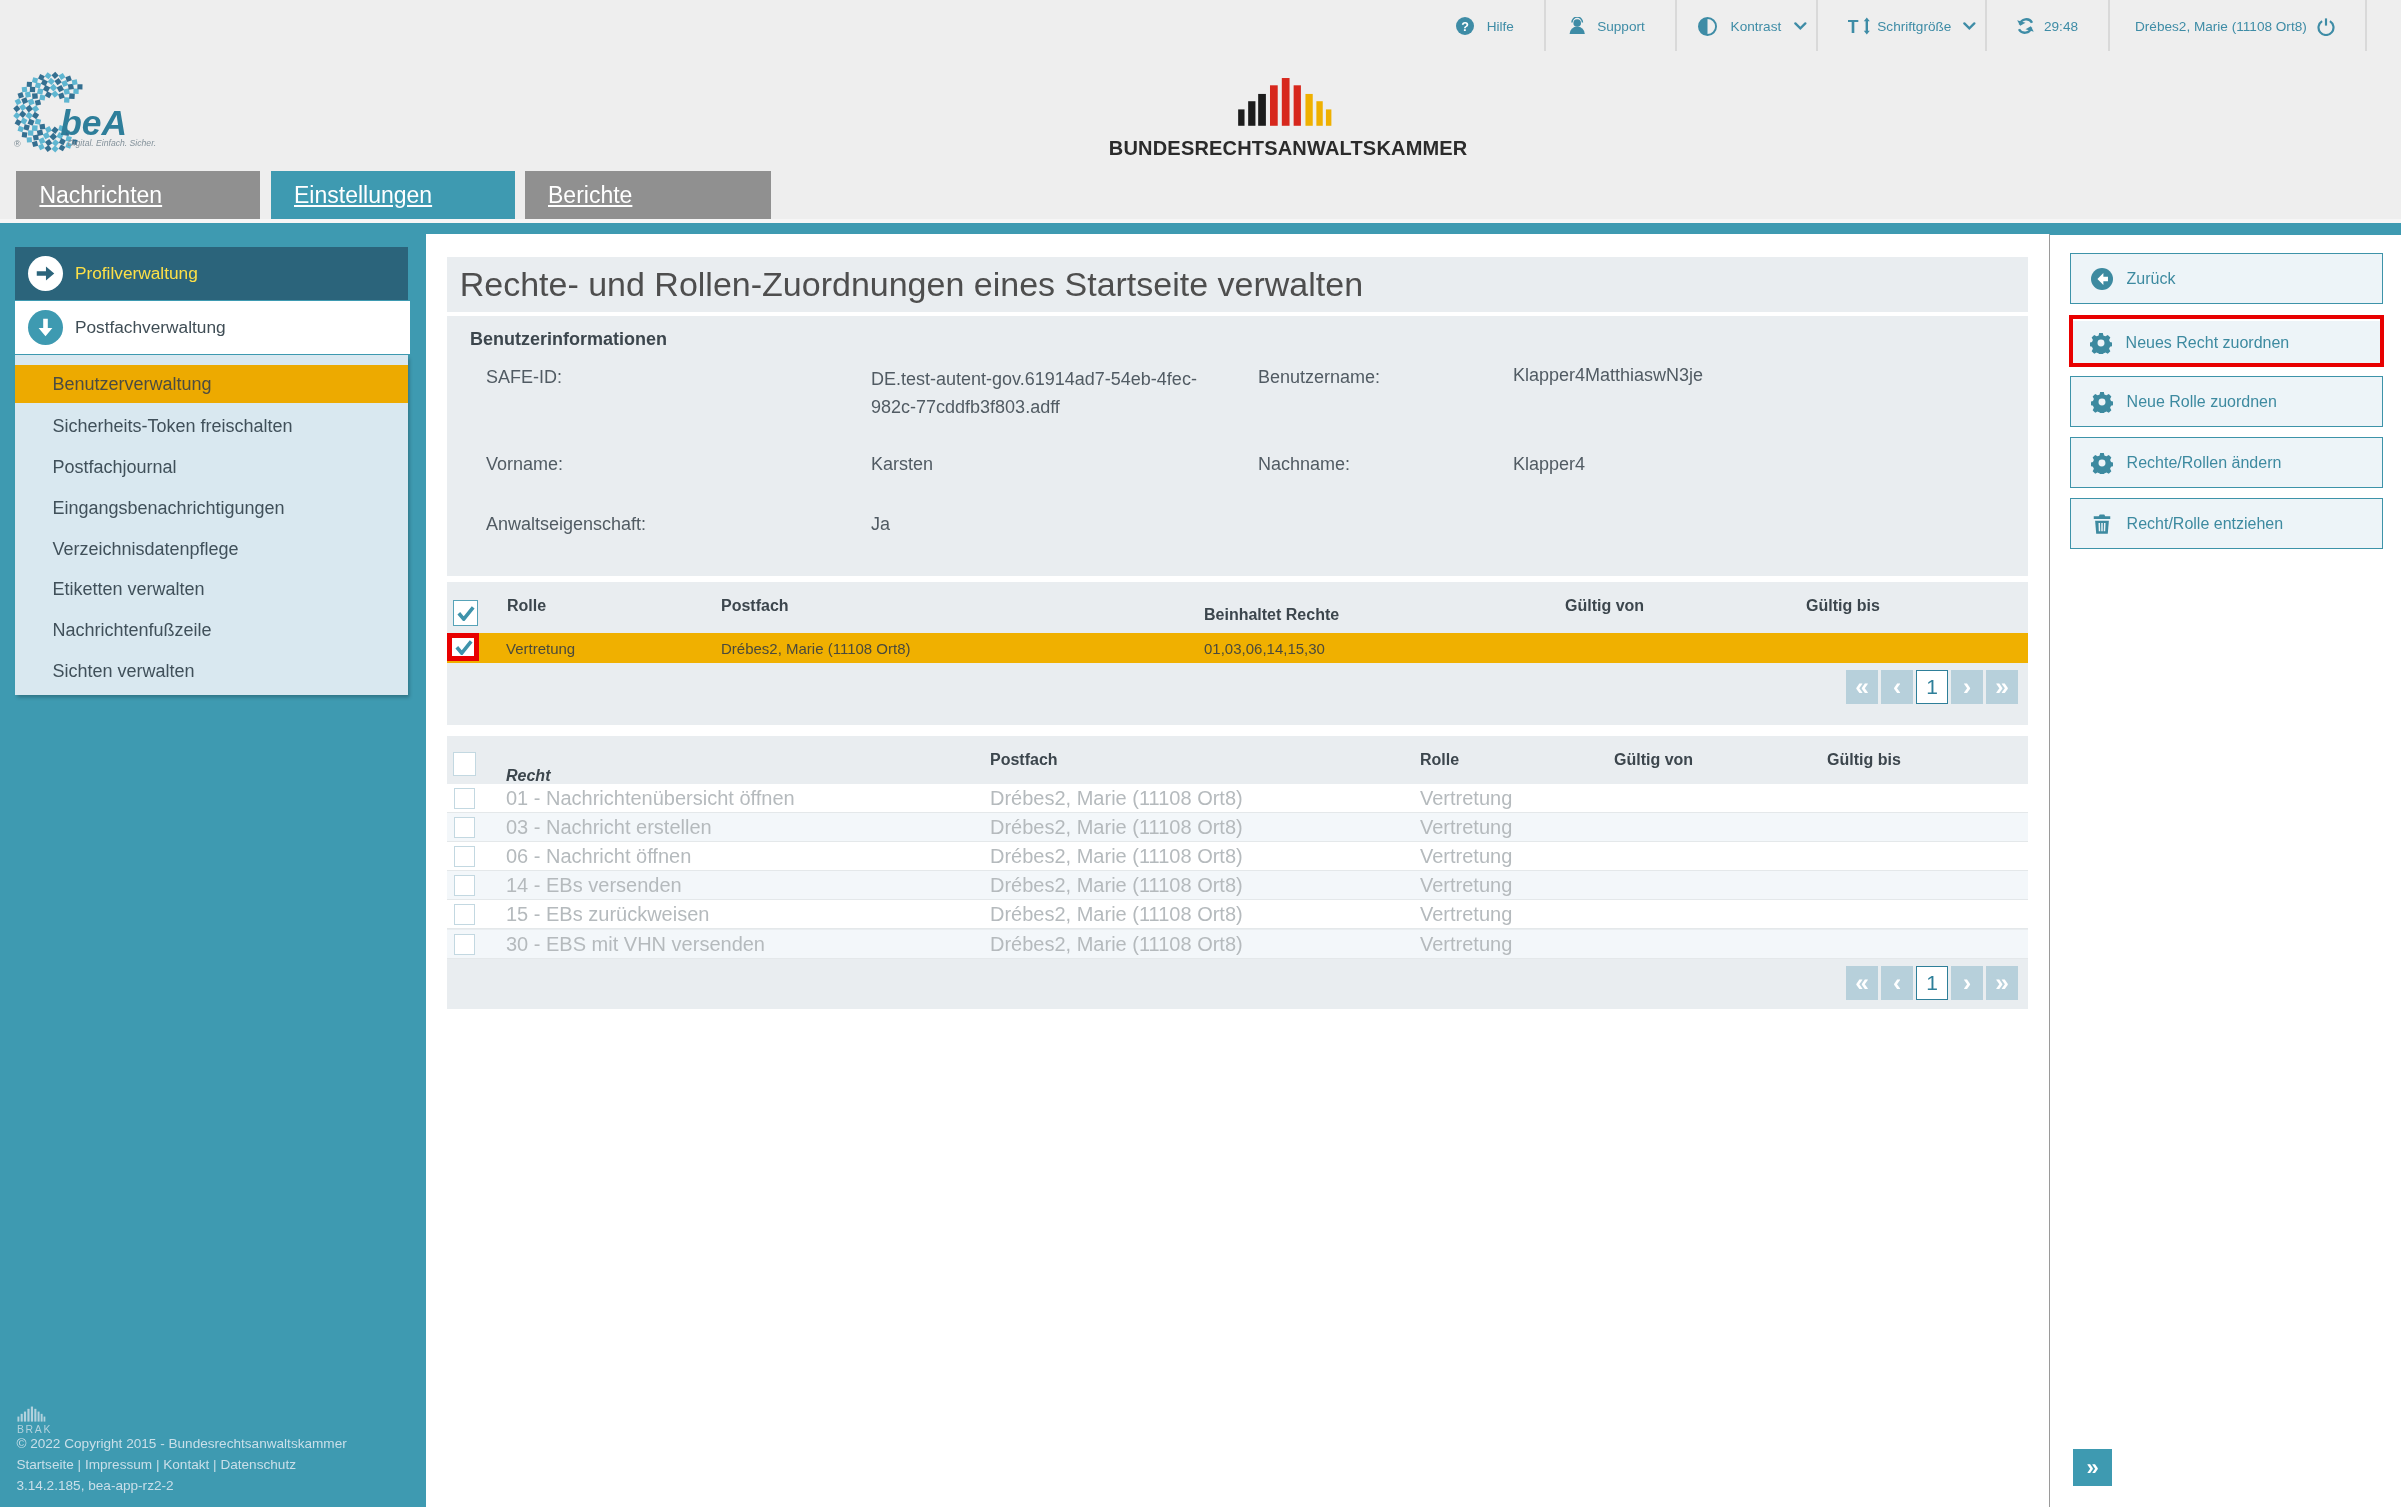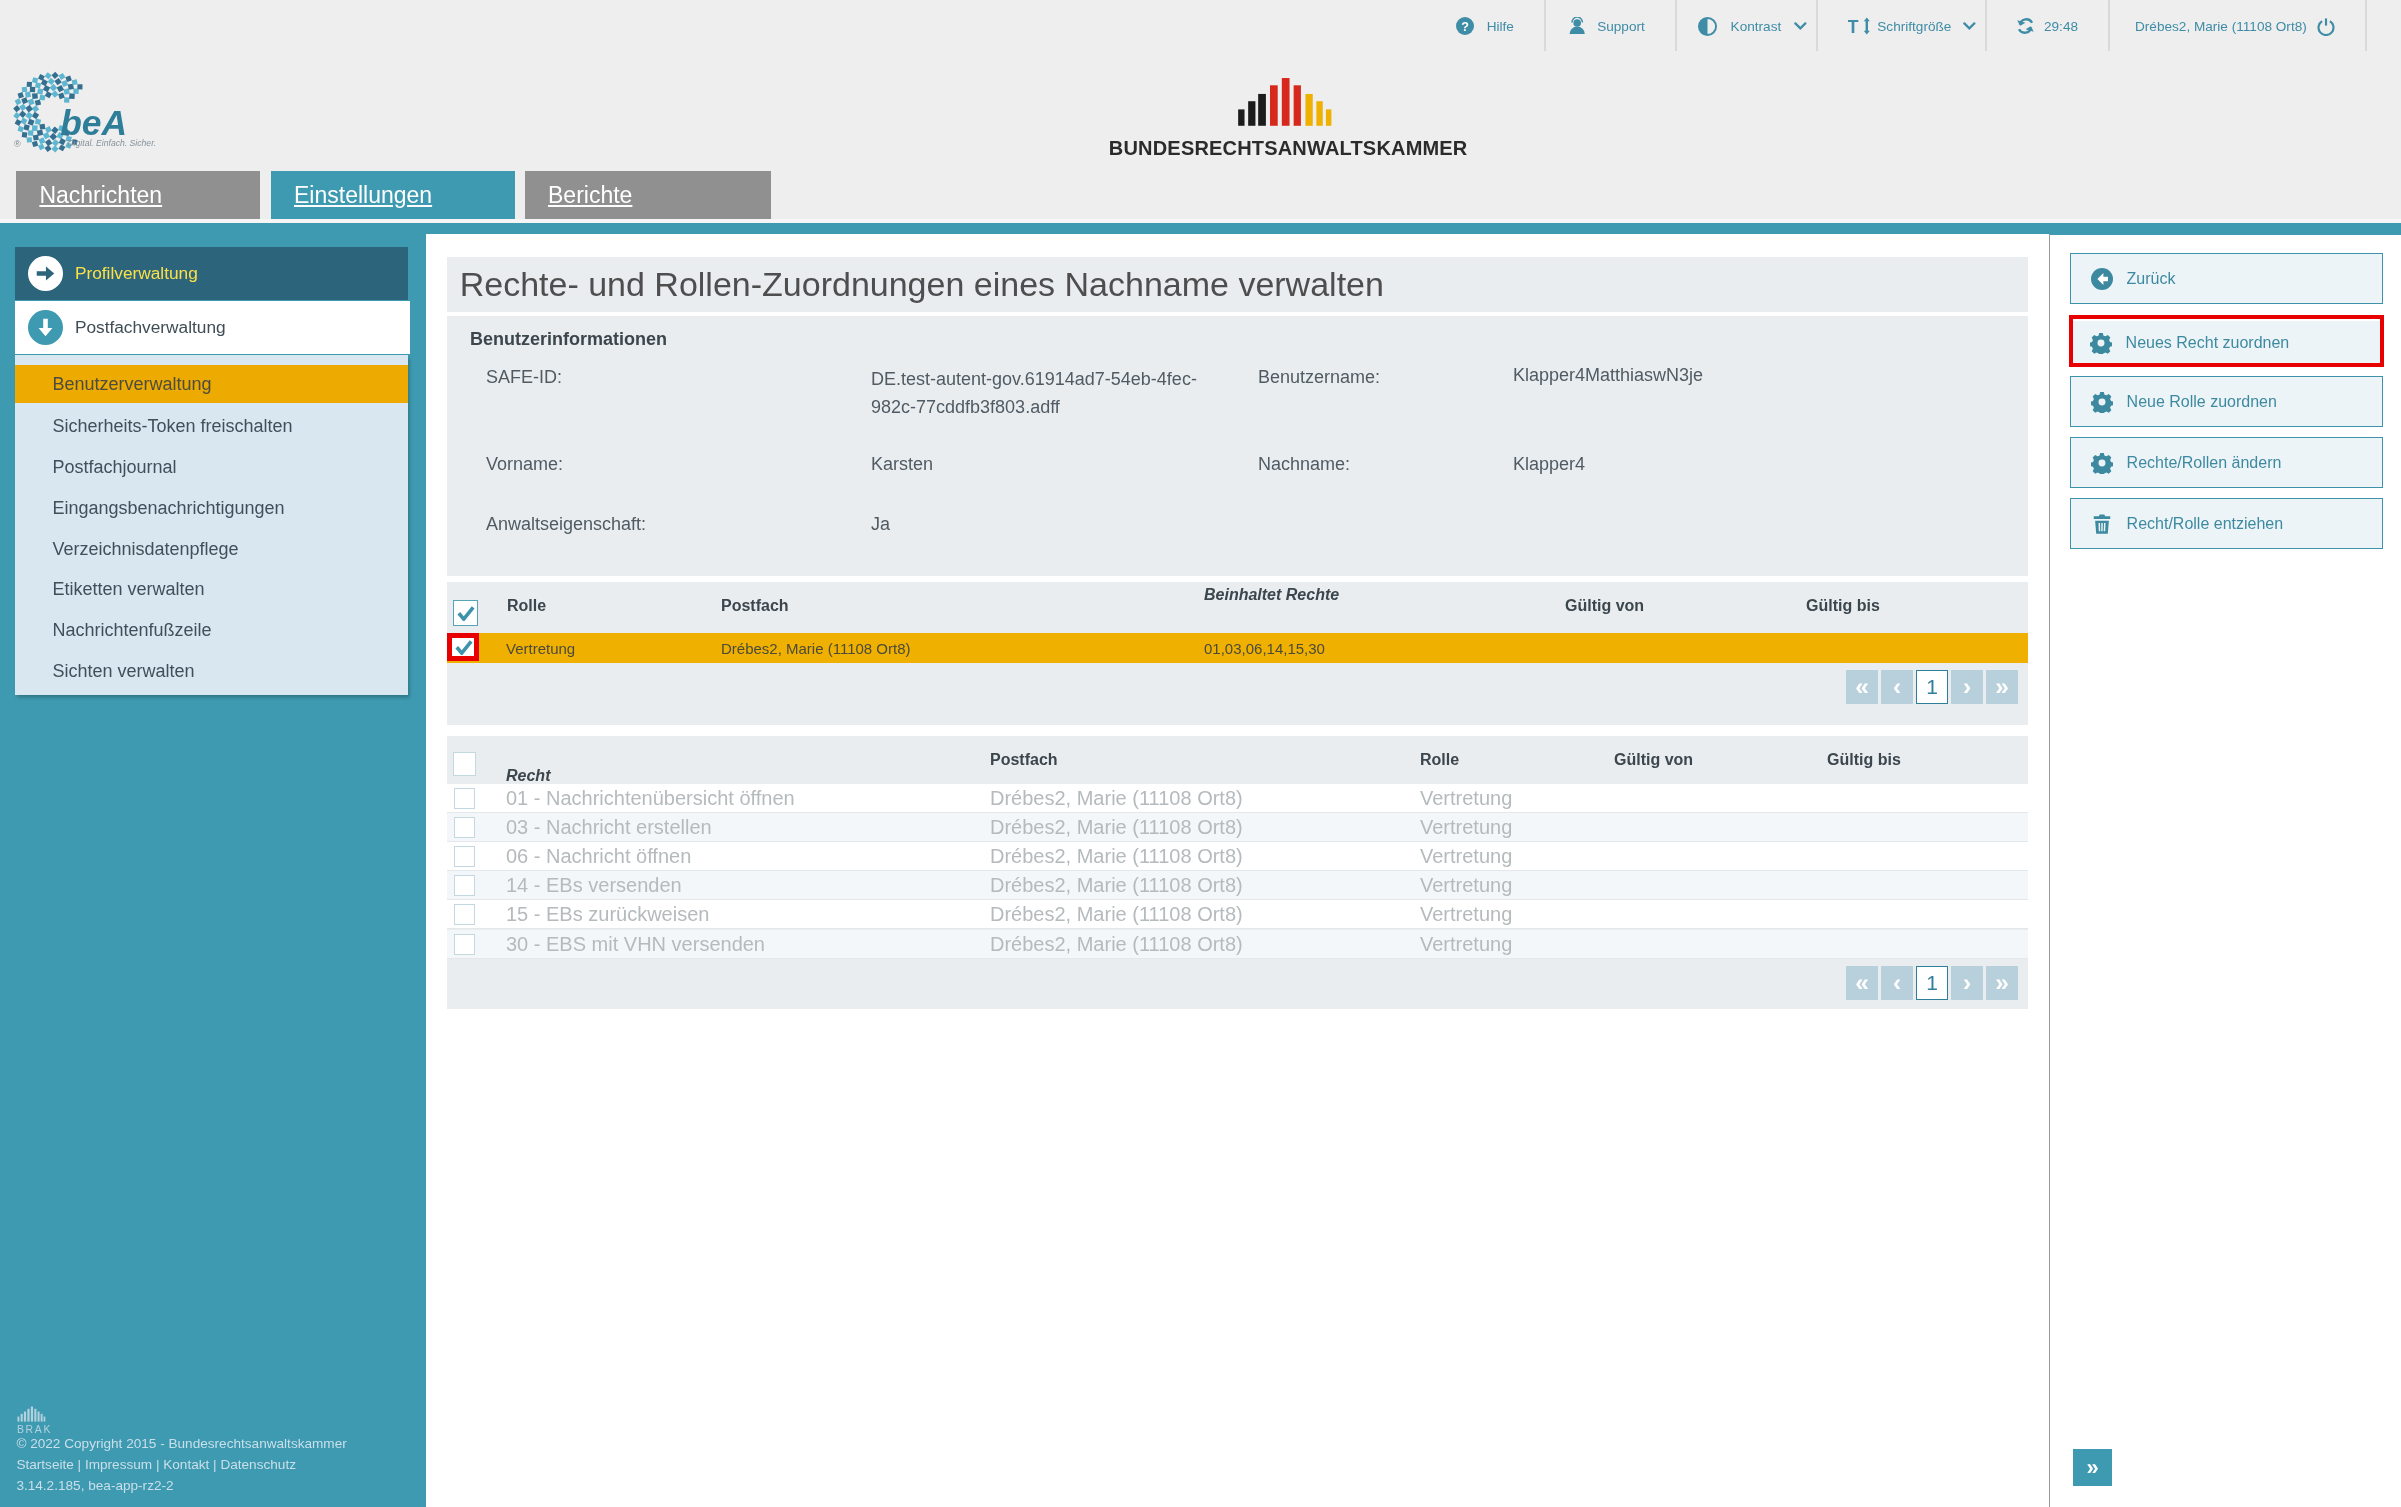--- a/index.html
+++ b/index.html
@@ -264,21 +264,21 @@
     <div class="mi orange" style="top:10px;">Benutzerverwaltung</div>
     <div class="mi" style="top:51px;">Sicherheits-Token freischalten</div>
     <div class="mi" style="top:92px;">Postfachjournal</div>
     <div class="mi" style="top:133px;">Eingangsbenachrichtigungen</div>
     <div class="mi" style="top:174px;">Verzeichnisdatenpflege</div>
     <div class="mi" style="top:214px;">Etiketten verwalten</div>
     <div class="mi" style="top:255px;">Nachrichtenfußzeile</div>
     <div class="mi" style="top:296px;">Sichten verwalten</div>
   </div>
 
-  <div class="abs block" id="titlebar">Rechte- und Rollen-Zuordnungen eines Nachname verwalten</div>
+  <div class="abs block" id="titlebar">Rechte- und Rollen-Zuordnungen eines Startseite verwalten</div>
 
   <div class="abs block" id="userinfo">
     <div class="lbl bold" style="left:23px; top:12.7px;">Benutzerinformationen</div>
     <div class="lbl" style="left:39px; top:51px;">SAFE-ID:</div>
     <div class="val" style="left:424px; top:49px; line-height:28px;">DE.test-autent-gov.61914ad7-54eb-4fec-<br>982c-77cddfb3f803.adff</div>
     <div class="lbl" style="left:811px; top:51px;">Benutzername:</div>
     <div class="val" style="left:1066px; top:49px;">Klapper4MatthiaswN3je</div>
     <div class="lbl" style="left:39px; top:138px;">Vorname:</div>
     <div class="val" style="left:424px; top:138px;">Karsten</div>
     <div class="lbl" style="left:811px; top:138px;">Nachname:</div>
@@ -287,21 +287,21 @@
     <div class="val" style="left:424px; top:198px;">Ja</div>
   </div>
 
   <div class="abs block" id="table1">
     <div class="cb teal-b" style="left:5.5px; top:18px; width:25.4px; height:26px;"></div>
     <svg class="abs" style="left:10px; top:23.6px;" width="18" height="15.4" viewBox="0 0 20 17">
         <path d="M2 8 l5.5 6.5 L18 1.5" fill="none" stroke="#3e93ab" stroke-width="4"></path>
       </svg>
     <div class="thead" style="left:60px; top:14.5px;">Rolle</div>
     <div class="thead" style="left:274px; top:14.5px;">Postfach</div>
-    <div class="thead" style="left:757px; top:4px;font-style:italic;">Beinhaltet Rechte</div>
+    <div class="thead" style="left:757px; top:24px;">Beinhaltet Rechte</div>
     <div class="thead" style="left:1118px; top:14.5px;">Gültig von</div>
     <div class="thead" style="left:1359px; top:14.5px;">Gültig bis</div>
     <div class="orow">
       <div class="otext" style="left:59px;">Vertretung</div>
       <div class="otext" style="left:274px;">Drébes2, Marie (11108 Ort8)</div>
       <div class="otext" style="left:757px;">01,03,06,14,15,30</div>
     </div>
     <div class="redbox" style="left:0px; top:51px; width:32px; height:28px; border-width:5.5px; background:#ffffff;"></div>
     <svg class="abs" style="left:8.2px; top:58px;" width="18" height="15.4" viewBox="0 0 20 17">
         <path d="M2 8 l5.5 6.5 L18 1.5" fill="none" stroke="#3e93ab" stroke-width="4"></path>

